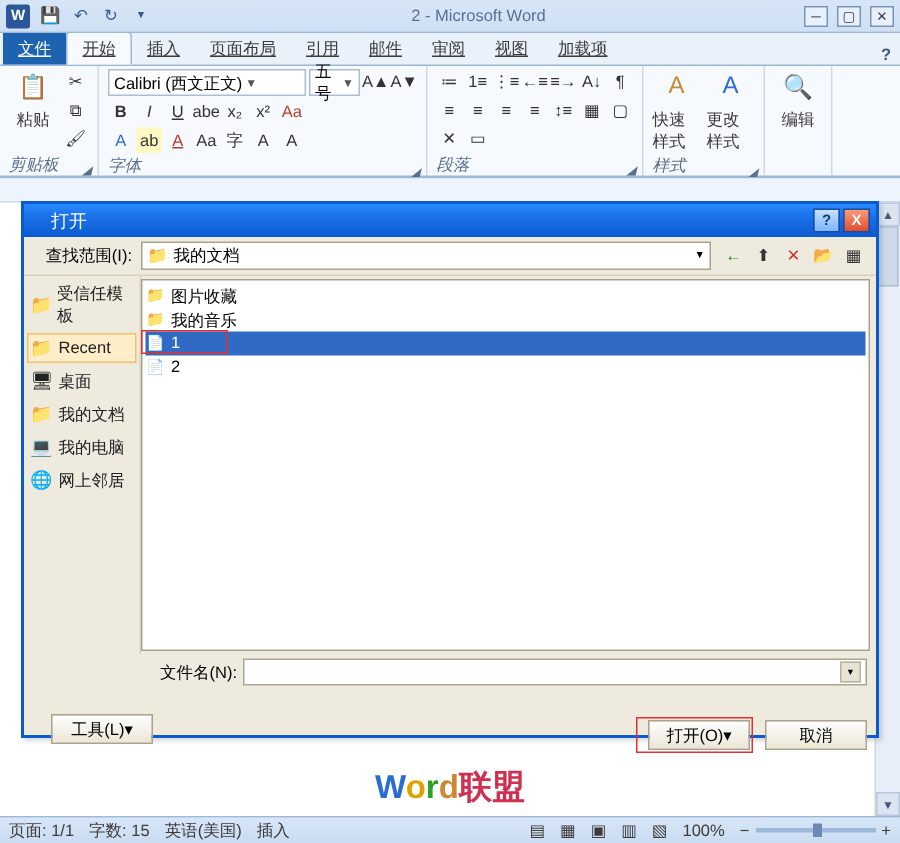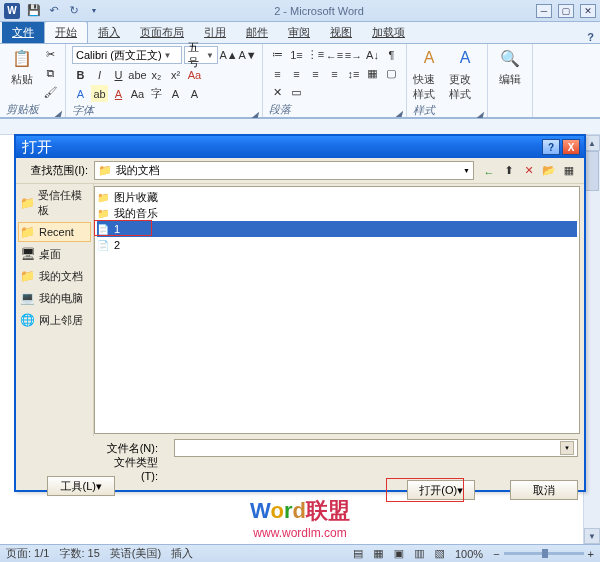--- a/index.html
+++ b/index.html
@@ -38,21 +38,21 @@
 
 .docarea { position: absolute; top: 118px; left: 0; right: 0; bottom: 18px; background: #fff; border-top: 1px solid #9db8d9; }
 .ruler { height: 16px; background: #eef4fc; border-bottom: 1px solid #cdd9ea; }
 .vscroll { position: absolute; right: 0; top: 16px; bottom: 0; width: 17px; background: #e8eef7; border-left: 1px solid #cdd9ea; }
 .vscroll .arr { height: 16px; background: #dbe5f1; border: 1px solid #b8c7dc; display: flex; align-items: center; justify-content: center; font-size: 8px; color: #4a5a77; }
 .vscroll .thumb { position: absolute; top: 16px; left: 1px; right: 1px; height: 40px; background: #cdd9ea; border: 1px solid #b0c0d8; }
 
 
 .dialog { position: absolute; left: 14px; top: 134px; width: 572px; height: 358px; border: 2px solid #0a5bd1; background: #efeade; box-shadow: 2px 2px 3px rgba(0,0,0,.15); }
 .dlgtitle { height: 22px; background: linear-gradient(#2a8aff,#1b6fe8 40%,#0a5bd1); color: #fff; display: flex; align-items: center; padding: 0 4px; }
-.dlgtitle .t { flex: 1; font-size: 15px; padding-left: 2px; }
+.dlgtitle .t { flex: 1; font-size: 12px; padding-left: 2px; margin-left: 12px; }
 .dlgtitle .hb, .dlgtitle .xb { width: 18px; height: 16px; margin-left: 2px; display: flex; align-items: center; justify-content: center; border: 1px solid #1a4c9f; font-size: 10px; font-weight: bold; }
 .dlgtitle .hb { background: linear-gradient(#c8e0ff,#7fb4ff); color: #0a4090; }
 .dlgtitle .xb { background: linear-gradient(#ff9a7a,#e24b2a); color: #fff; }
 .dlgbody { position: absolute; top: 22px; left: 0; right: 0; bottom: 0; }
 .lookin { height: 26px; display: flex; align-items: center; gap: 6px; padding: 2px 6px; border-bottom: 1px solid #d8d1be; }
 .lookin .lbl { width: 66px; text-align: right; }
 .lookin .path { flex: 1; height: 19px; border: 1px solid #a9a28c; background: #fff; display: flex; align-items: center; padding: 0 3px; gap: 4px; }
 .lookin .tools { display: flex; gap: 2px; }
 .lookin .tb { width: 18px; height: 18px; display: flex; align-items: center; justify-content: center; font-size: 11px; color: #333; }
 
@@ -61,26 +61,26 @@
 .place { display: flex; align-items: center; gap: 3px; padding: 2px 2px; color: #222; }
 .place.sel { background: #fdeec9; border: 1px solid #f0c070; padding: 1px 1px; }
 .place .pi { width: 16px; height: 16px; display: flex; align-items: center; justify-content: center; font-size: 12px; }
 .filelist { flex: 1; background: #fff; border: 1px solid #a9a28c; margin: 2px 4px 2px 0; padding: 2px; }
 .fitem { display: flex; align-items: center; gap: 3px; height: 16px; }
 .fitem.sel { background: #316ac5; color: #fff; }
 .fitem .fi { width: 14px; height: 14px; display: flex; align-items: center; justify-content: center; font-size: 10px; }
 .redbox { position: absolute; border: 1px solid #e03030; pointer-events: none; }
 
 .dlgbottom { position: absolute; bottom: 0; left: 0; right: 0; height: 54px; padding: 2px 6px; }
-.brow { display: flex; align-items: center; height: 20px; gap: 16px; }
+.brow { display: flex; align-items: center; height: 20px; gap: 4px; }
 .brow .bl { width: 66px; }
 .brow .bl.right { text-align: right; margin-left: 78px; width: 58px; }
 .brow .bcombo { flex: 1; height: 18px; border: 1px solid #a9a28c; background: #fff; display: flex; align-items: center; padding: 0 3px; }
 .brow .bcombo .dd { margin-left: auto; width: 14px; height: 14px; background: #e8e3d4; border: 1px solid #b8b19a; display: flex; align-items: center; justify-content: center; font-size: 7px; }
-.dbtn { width: 68px; height: 20px; border: 1px solid #a9a28c; background: linear-gradient(#fefefe,#ece6d6); display: flex; align-items: center; justify-content: center; margin-left: 19px; }
+.dbtn { width: 68px; height: 20px; border: 1px solid #a9a28c; background: linear-gradient(#fefefe,#ece6d6); display: flex; align-items: center; justify-content: center; margin-left: 6px; }
 .toolsbtn { position: absolute; left: 6px; bottom: 4px; }
 
 
 .status { position: absolute; bottom: 0; left: 0; right: 0; height: 18px; background: linear-gradient(#d7e6f7,#cadcf2); border-top: 1px solid #9db8d9; display: flex; align-items: center; padding: 0 6px; gap: 10px; color: #3b3b3b; font-size: 10px; }
 .status .fill { flex: 1; }
 .zoom { display: flex; align-items: center; gap: 4px; }
 .zslider { width: 80px; height: 3px; background: #9db8d9; position: relative; }
 .zslider .zh { position: absolute; top: -3px; left: 38px; width: 6px; height: 9px; background: #6d89b3; }
 
 
@@ -133,21 +133,21 @@
         <div class="sbtn">🖌</div>
       </div>
     </div>
     <div class="glabel"><span>剪贴板</span><span class="dlg">◢</span></div>
   </div>
 
   <div class="group">
     <div class="gbody">
       <div class="fontcol">
         <div style="display:flex;gap:2px">
-          <div class="combo" style="width:110px">
+          <div class="combo" style="width:132px">
               <span>Calibri (西文正文)</span>
               <span class="dd">▼</span>
             </div>
           <div class="combo" style="width:34px">
               <span>五号</span>
               <span class="dd">▼</span>
             </div>
           <div class="sbtn">A▲</div>
           <div class="sbtn">A▼</div>
         </div>
@@ -317,41 +317,39 @@
     </div>
     <div class="dlgbottom">
       <div class="brow">
         <span class="bl right">文件名(N):</span>
         <div class="bcombo">
             <span></span>
             <span class="dd">▾</span>
           </div>
       </div>
       <div class="brow">
-        <span class="bl right">文件类型(T):</span>
       </div>
       <div class="brow" style="justify-content:flex-end;margin-top:2px;position:relative">
         <div class="dbtn toolsbtn"><span>工具(L)</span> ▾</div>
         <div style="position:relative">
           <div class="dbtn"><span>打开(O)</span> ▾</div>
           <div class="redbox" style="left:-2px;top:-2px;width:78px;height:24px"></div>
         </div>
         <div class="dbtn">
             <span>取消</span>
           </div>
       </div>
     </div>
   </div>
 </div>
 
 <div class="watermark">
   <div class="l1">
     <span style="color:#2b6cd4">W</span><span style="color:#e0a000">o</span><span style="color:#2aa02a">r</span><span style="color:#c83">d</span><span style="color:#d03050">联盟</span>
   </div>
-  <div class="l2">www.wordlm.com</div>
 </div>
 
 <div class="status">
   <span>页面: 1/1</span>
   <span>字数: 15</span>
   <span>英语(美国)</span>
   <span>插入</span>
   <span class="fill"></span>
   <span>▤</span>
   <span>▦</span>

